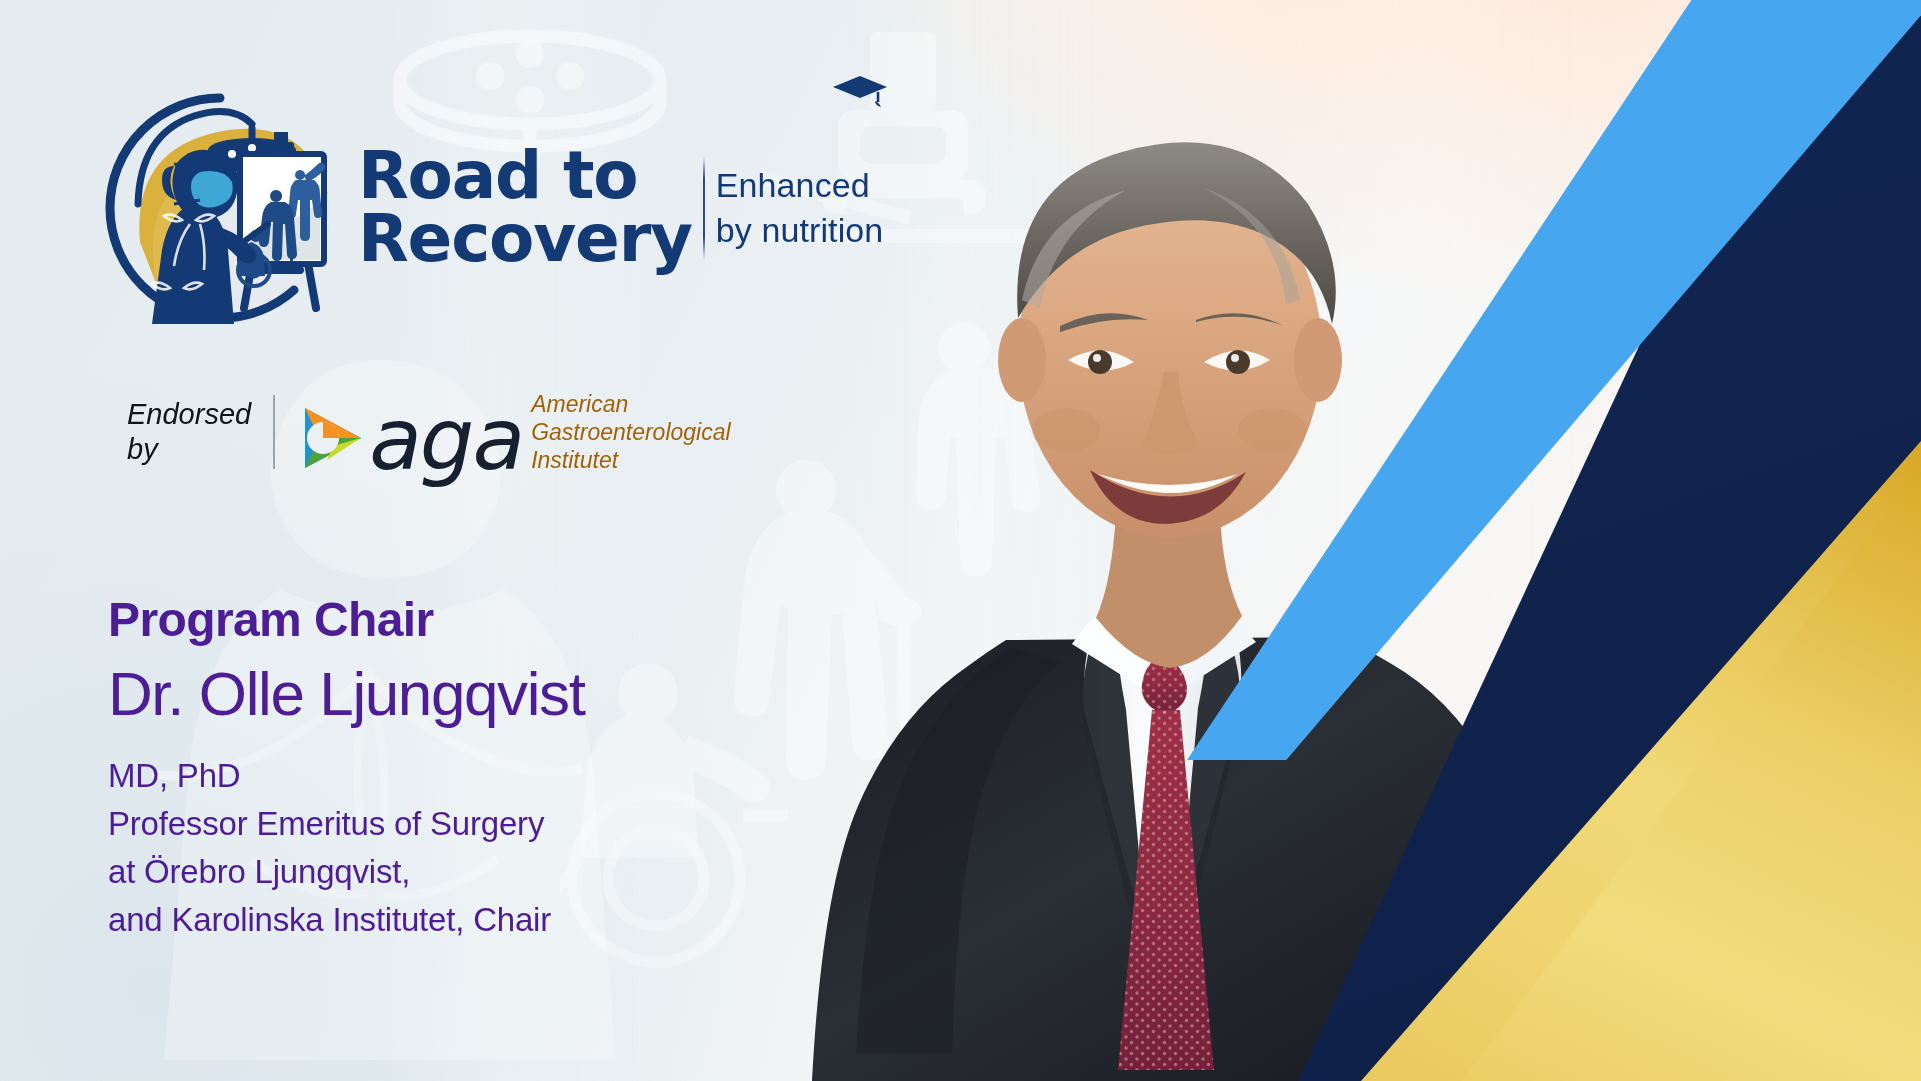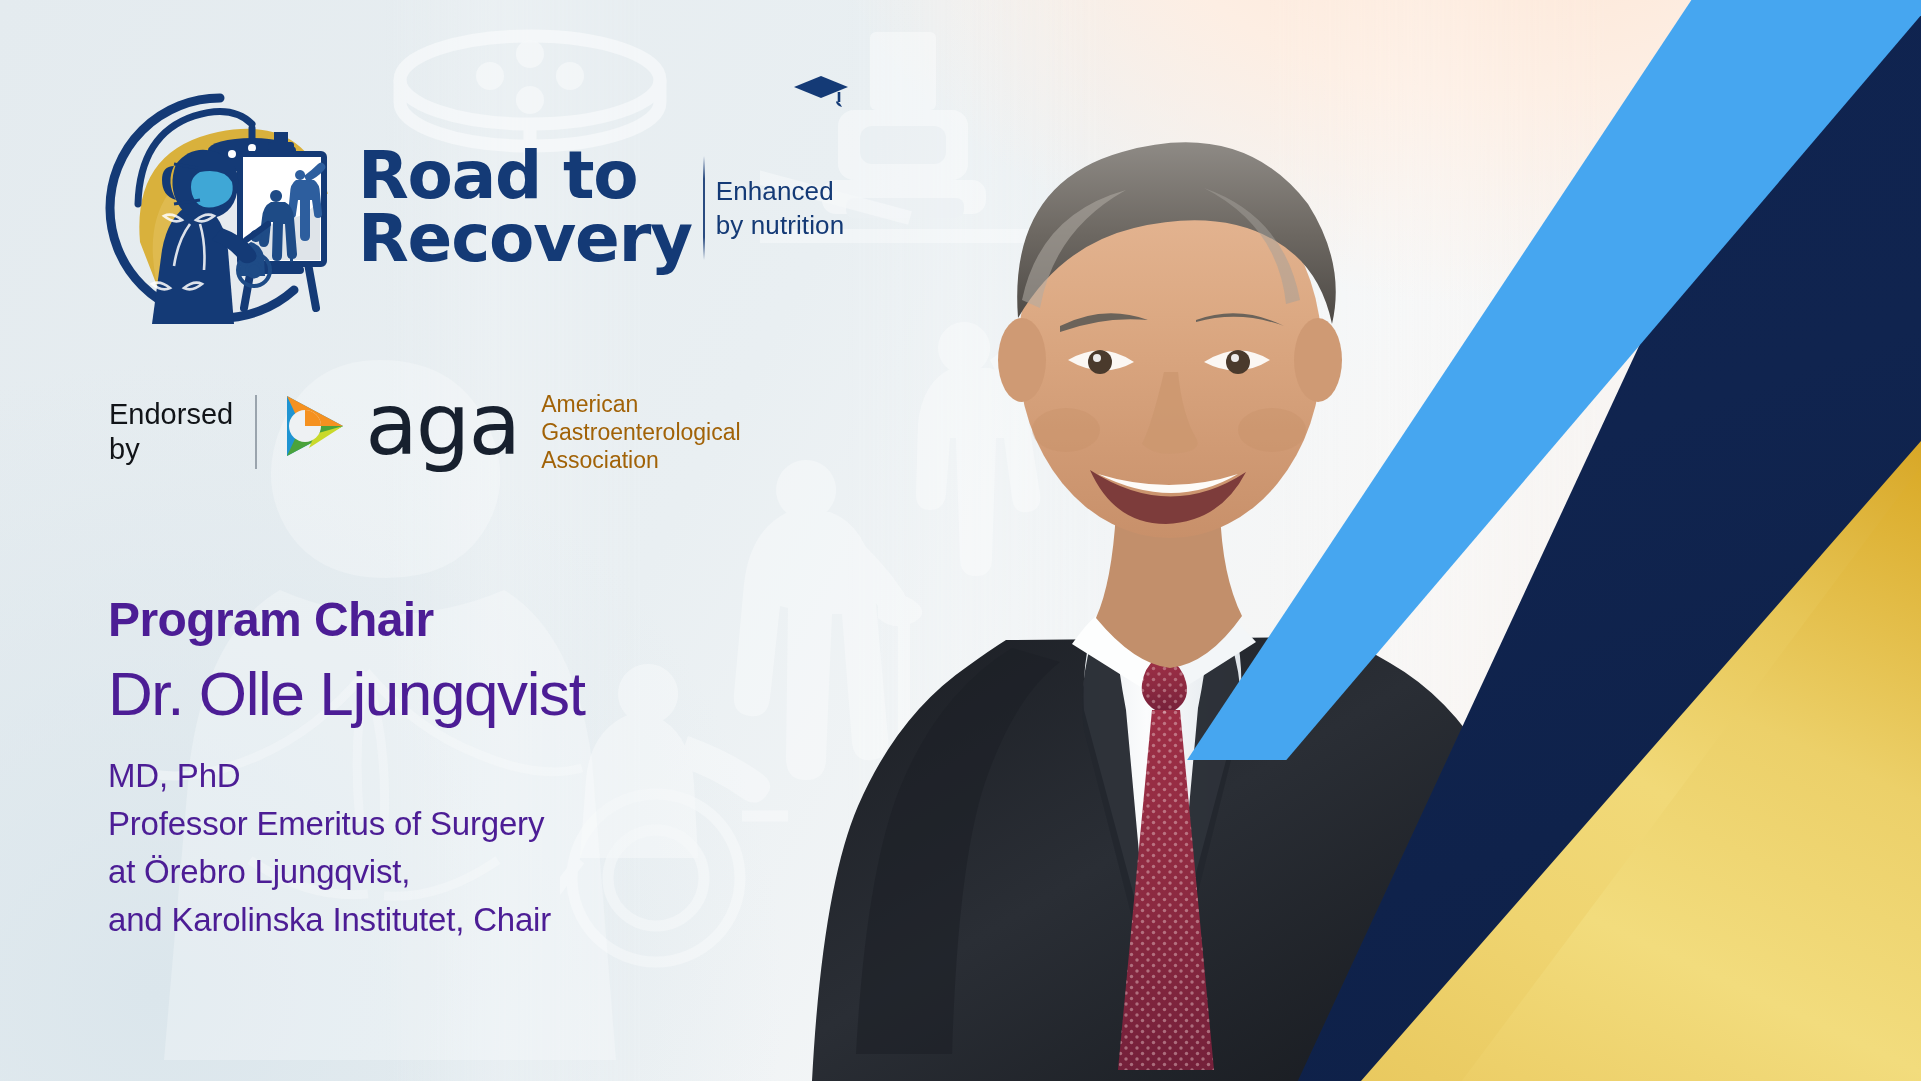--- a/index.html
+++ b/index.html
@@ -61,27 +61,27 @@
   .emblem svg{display:block;}
   .wordmark{display:flex;align-items:center;gap:11px;margin-left:4px;}
   .wm-text{line-height:.92;}
   .wm-l1,.wm-l2{
     font-family:"DejaVu Sans","Liberation Sans",sans-serif;
     font-weight:700;color:#143a76;letter-spacing:-1.2px;
     font-size:66px;display:block;position:relative;}
   .wm-l1{margin-bottom:2px;}
   .cap{position:absolute;width:58px;height:34px;right:-6px;top:-18px;}
   .rule{width:2px;height:104px;background:linear-gradient(180deg,rgba(20,58,118,0) 0%,#2a4b80 22%,#2a4b80 78%,rgba(20,58,118,0) 100%);}
-  .tagline{font-size:26px;line-height:1.32;color:#143a76;font-weight:400;letter-spacing:.1px;}
-
-  
-  .endorse{position:absolute;left:109px;top:390px;display:flex;align-items:center;gap:22px;}
+  .tagline{font-size:34px;line-height:1.32;color:#143a76;font-weight:400;letter-spacing:.1px;}
+
+  
+  .endorse{position:absolute;left:127px;top:390px;display:flex;align-items:center;gap:22px;font-style:italic;}
   .endorse-label{font-size:29px;line-height:1.22;color:#111418;font-weight:400;}
   .endorse-rule{width:2px;height:74px;background:#9aa4ad;}
-  .aga{display:flex;align-items:flex-start;gap:14px;}
+  .aga{display:flex;align-items:flex-end;}
   .aga-mark{width:72px;height:72px;flex:0 0 auto;}
   .aga-word{font-family:"DejaVu Sans","Liberation Sans",sans-serif;
     font-size:86px;font-weight:400;color:#17202e;letter-spacing:-2px;line-height:.8;
     margin-right:8px;}
   .aga-sub{font-size:23px;line-height:1.22;color:#a16207;font-weight:400;}
 
   
   .speaker{position:absolute;left:108px;top:595px;color:#4c1d95;}
   .sp-role{font-size:48px;font-weight:700;letter-spacing:-.6px;line-height:1.06;}
   .sp-name{font-size:62px;font-weight:400;letter-spacing:-1.4px;line-height:1.1;margin-top:14px;}
@@ -394,21 +394,21 @@
           <path d="M36 44 L64 36 L30 58 Z" fill="#c9d92b"></path>
           <circle cx="26" cy="36" r="16" fill="#eef1f3"></circle>
           <path d="M26 20 a16 16 0 0 1 16 16 l-16 0 z" fill="#f59120"></path>
           <path d="M26 52 a16 16 0 0 1 -16 -16 l16 0 z" fill="#1f94d2" opacity=".0"></path>
         </svg>
       </span>
       <span class="aga-word">aga</span>
       <span class="aga-sub">
         <div>American</div>
         <div>Gastroenterological</div>
-        <div>Association</div>
+        <div>Institutet</div>
       </span>
     </div>
   </div>
 
   <div class="speaker">
     <div class="sp-role">Program Chair</div>
     <div class="sp-name">Dr. Olle Ljungqvist</div>
     <div class="sp-cred">
       <div>MD, PhD</div>
       <div>Professor Emeritus of Surgery</div>

